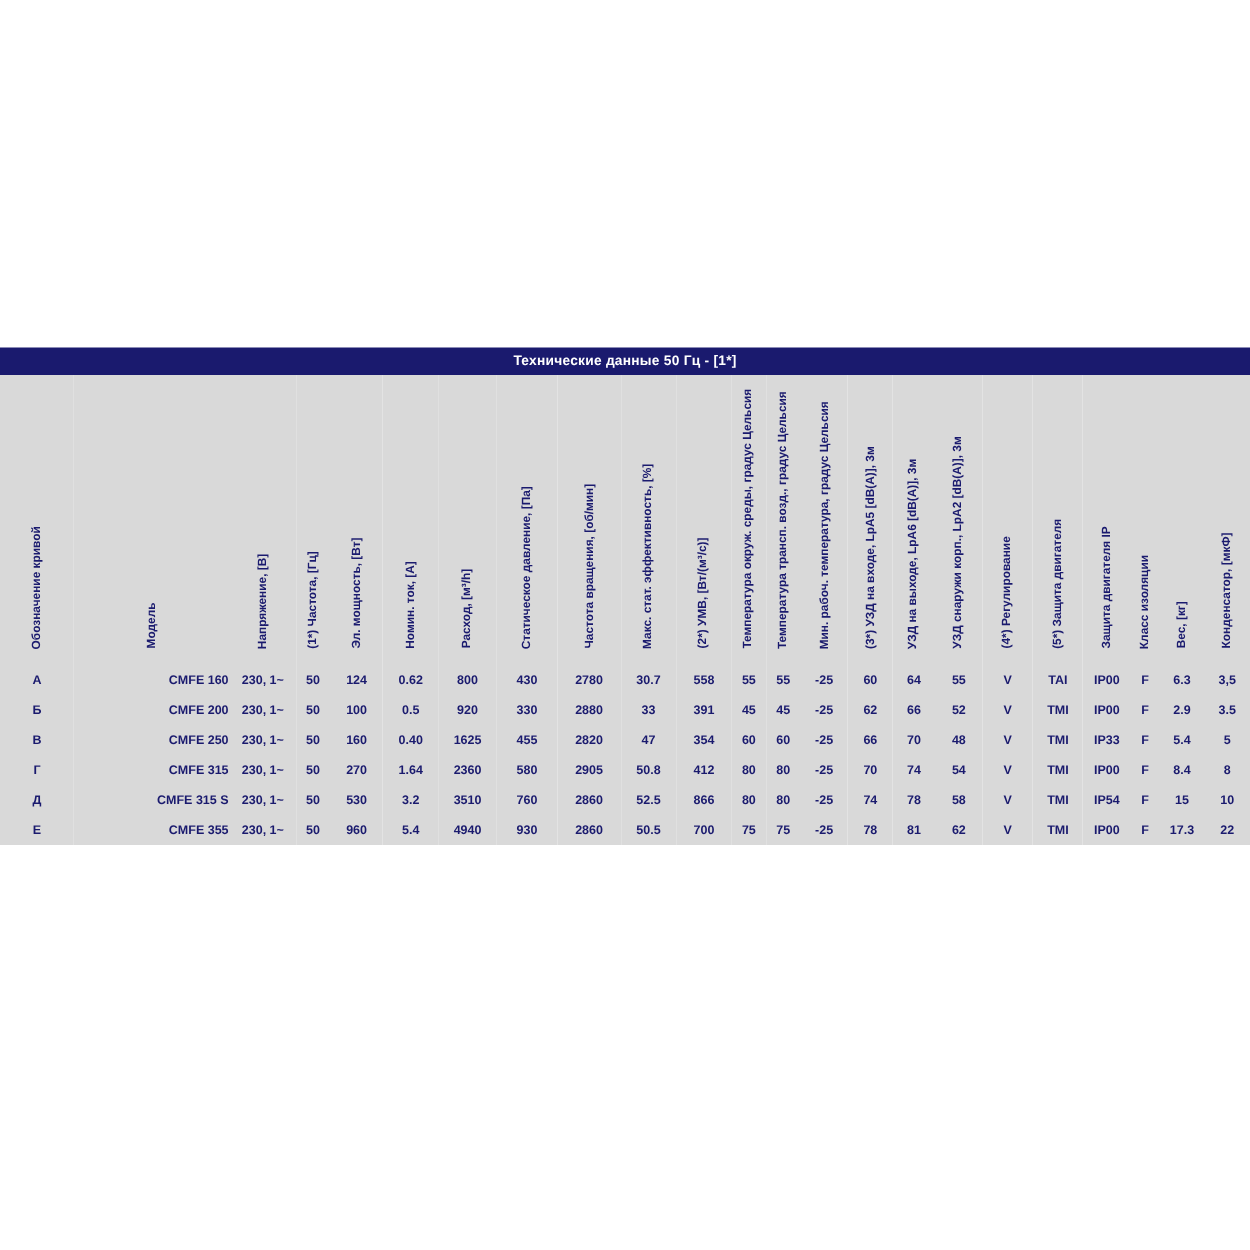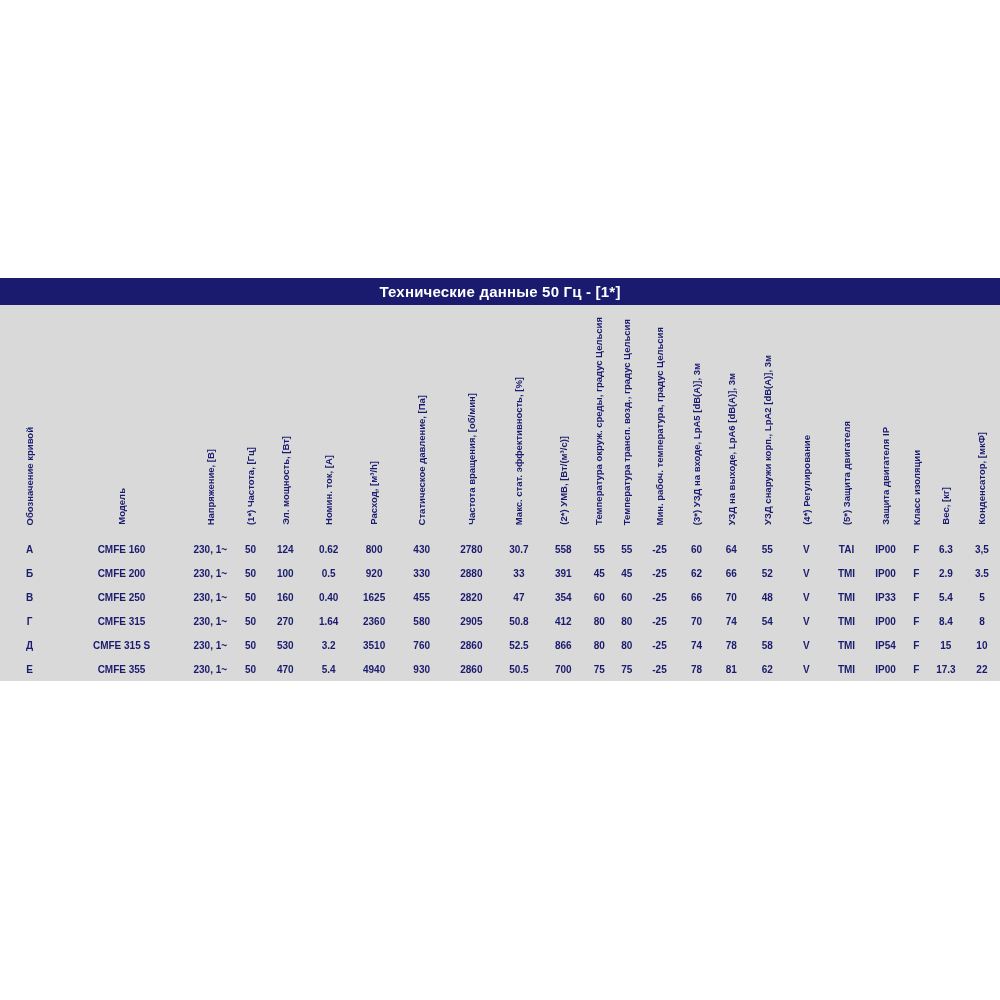--- a/index.html
+++ b/index.html
@@ -22,21 +22,21 @@
     width: 1000px;
   }
   table.spec {
     border-collapse: collapse;
     width: 1000px;
     table-layout: fixed;
   }
   .title-row td {
     background: #1a1a6e;
     color: #ffffff;
-    font-size: 15px;
+    font-size: 11px;
     font-weight: bold;
     text-align: center;
     padding: 5px 0 5px 0;
     letter-spacing: 0.2px;
     margin-left: 48px;
   }
   .head-row th {
     background: #d9d9d9;
     color: #1a1a6e;
     font-size: 9.5px;
@@ -63,21 +63,21 @@
     text-align: center;
     height: 24px;
     padding: 0 1px;
     border: none;
     white-space: nowrap;
   }
   tbody tr td.col-curve {
     text-align: center;
   }
   tbody tr td.col-model {
-    text-align: center;
+    text-align: right;
   }
 </style>
 </head>
 <body>
 
 <div id="root">
   <div class="table-wrap">
     <table class="spec">
       <colgroup>
         <col style="width:56px">
@@ -258,21 +258,21 @@
           <td>IP54</td>
           <td>F</td>
           <td>15</td>
           <td>10</td>
         </tr>
         <tr>
           <td class="col-curve">Е</td>
           <td class="col-model">CMFE 355</td>
           <td>230, 1~</td>
           <td>50</td>
-          <td>470</td>
+          <td>960</td>
           <td>5.4</td>
           <td>4940</td>
           <td>930</td>
           <td>2860</td>
           <td>50.5</td>
           <td>700</td>
           <td>75</td>
           <td>75</td>
           <td>-25</td>
           <td>78</td>

